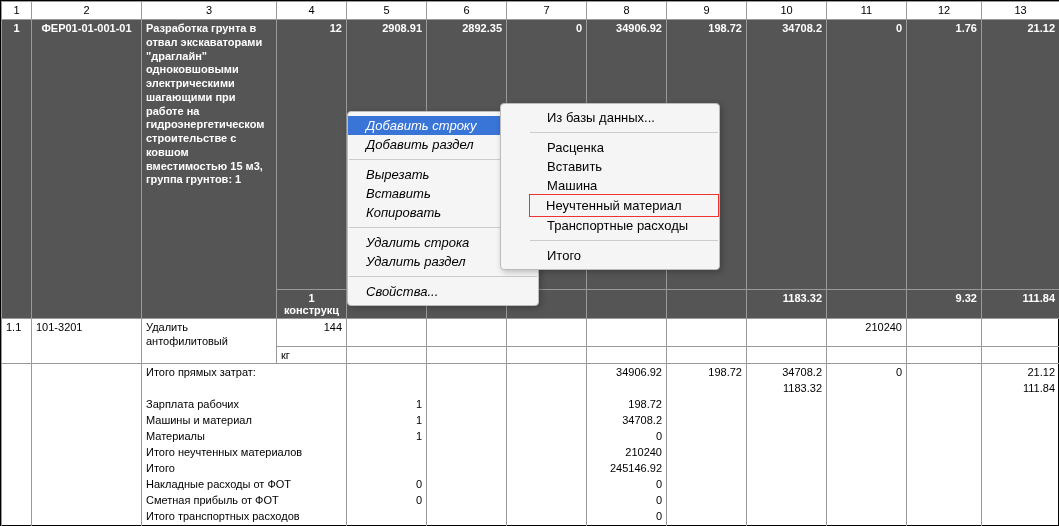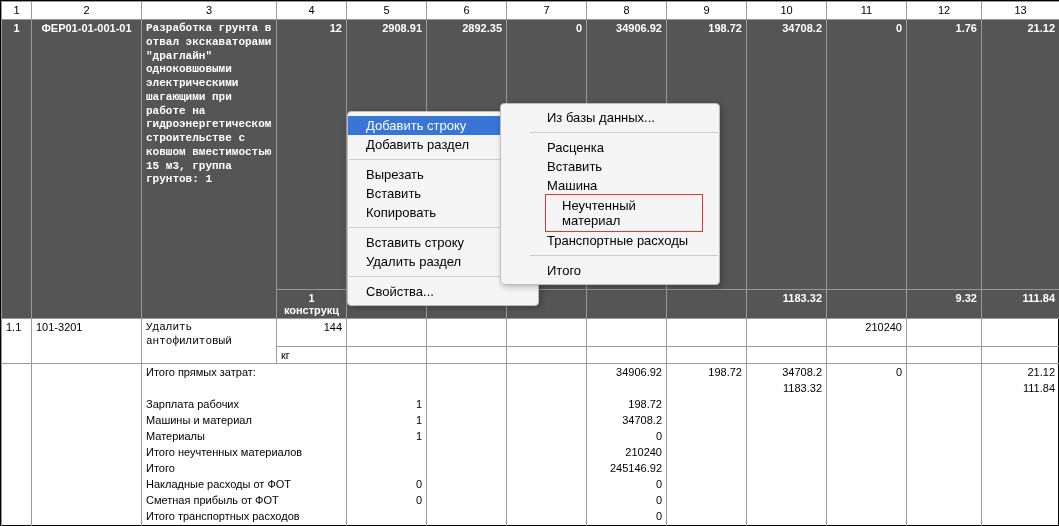--- a/index.html
+++ b/index.html
@@ -36,48 +36,48 @@
   }
   td.dark {
     background: #555;
     color: #fff;
     font-weight: bold;
   }
   td.dark.center { text-align: center; }
   td.dark.right { text-align: right; }
   td.right { text-align: right; }
   td.center { }
-  .desc { white-space: normal; line-height: 1.25; font-family: Liberation Mono, monospace; }
+  .desc { white-space: normal; line-height: 1.25; }
   tr.summary td { border-top: none; border-bottom: none; }
   tr.summary-first td { border-top: 1px solid #000; }
   tr.summary td.label { padding-left: 4px; }
 
   
   .ctx {
     position: absolute;
     background: #f5f5f5;
     border: 1px solid #bbb;
     border-radius: 4px;
     box-shadow: 2px 2px 6px rgba(0,0,0,0.25);
     font-size: 13px;
     padding: 4px 0;
   }
-  .ctx-main { left: 346px; top: 110px; width: 192px; }
+  .ctx-main { left: 346px; top: 110px; width: 192px; font-style: italic; }
   .ctx-sub  { left: 499px; top: 102px; width: 220px; padding-left: 28px; }
   .ctx-item {
     padding: 2px 18px 2px 18px;
     display: flex;
     justify-content: space-between;
     align-items: center;
     cursor: default;
   }
   .ctx-item.sel { background: #3875d7; color: #fff; }
   .ctx-item.hl {
     border: 1.5px solid #e33;
-    margin: -1px 16px;
+    margin: -1px 0;
     padding: 3px 16px 3px 16px;
     align-items: center;
   }
   .ctx-sep { height: 1px; border-top: 1px solid #ccc; margin: 5px 1px; }
   .arrow { font-size: 10px; }
 </style>
 </head>
 <body>
 
 <div class="container">
@@ -342,21 +342,21 @@
         <span>Вырезать</span>
       </div>
       <div class="ctx-item">
         <span>Вставить</span>
       </div>
       <div class="ctx-item">
         <span>Копировать</span>
       </div>
       <div class="ctx-sep"></div>
       <div class="ctx-item">
-        <span>Вставить строку</span>
+        <span>Удалить строка</span>
       </div>
       <div class="ctx-item">
         <span>Удалить раздел</span>
       </div>
       <div class="ctx-sep"></div>
       <div class="ctx-item">
         <span>Свойства...</span>
       </div>
     </div>
 <div class="ctx ctx-sub" id="ctx-sub">

